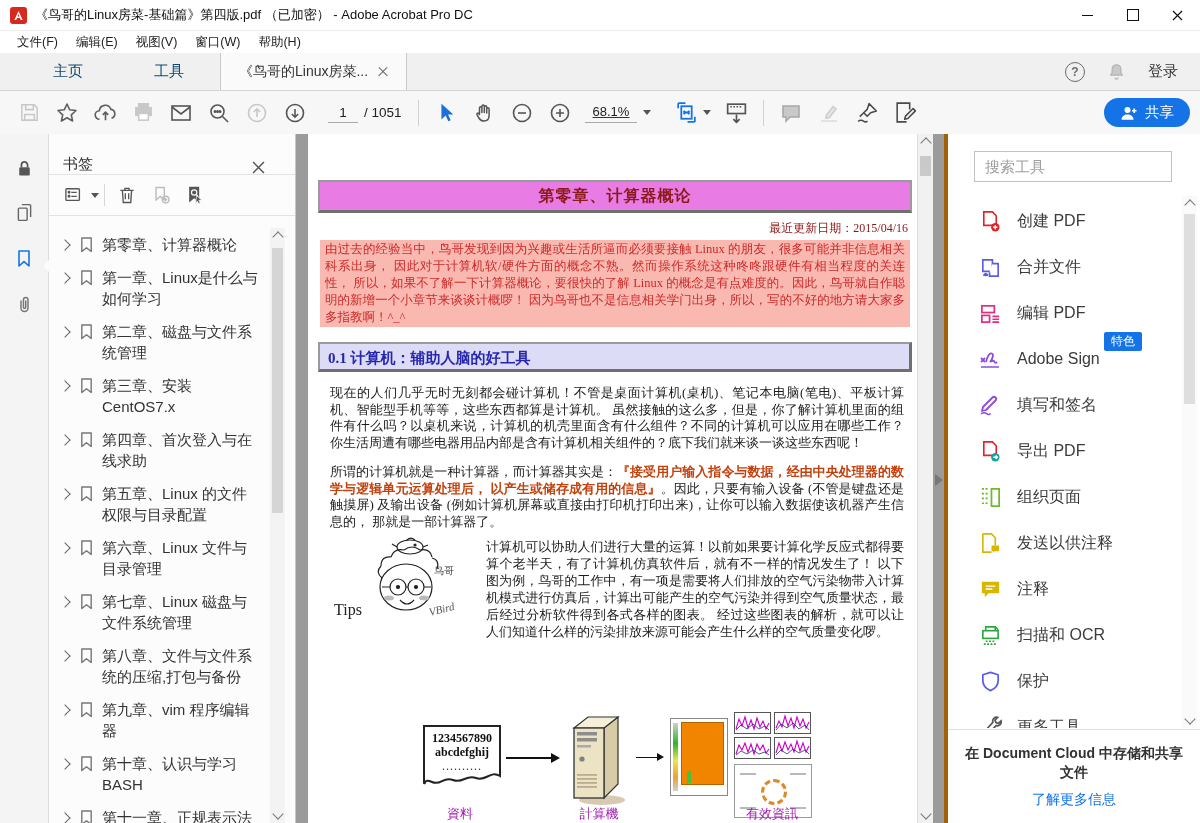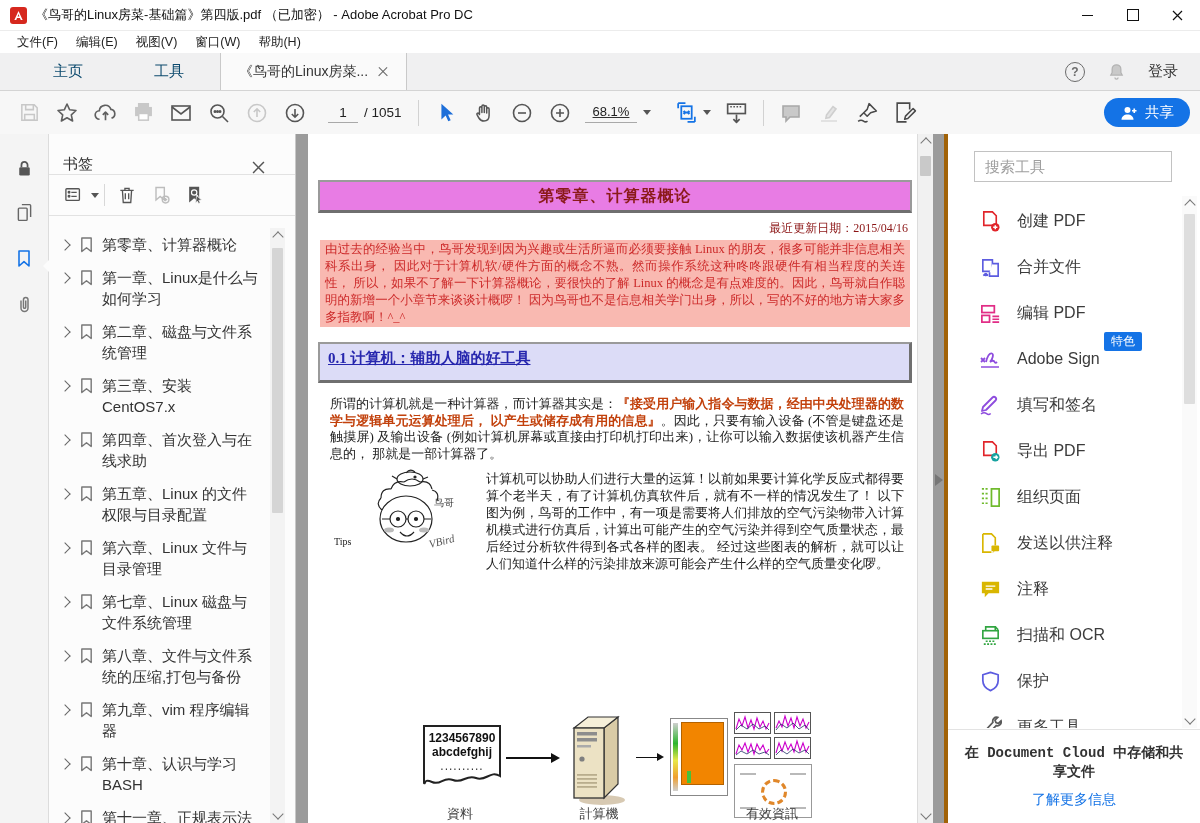--- a/index.html
+++ b/index.html
@@ -73,62 +73,62 @@
   
   .doc-area{flex:1;background:#9b9b9b;position:relative;overflow:hidden;}
   .page{position:absolute;left:12px;top:0;width:614px;height:689px;background:#fff;box-sizing:border-box;padding:46px 0 0 0;font-family:"Liberation Serif","DejaVu Serif",serif;}
   .doc-scroll{top:0;bottom:0;right:11px;background:#f1f1f1;border-left:1px solid #dcdcdc;}
   .doc-scroll .vs-thumb{top:22px;height:20px;}
   .panel-collapse{position:absolute;right:1px;top:340px;width:0;height:0;border-top:6px solid transparent;border-bottom:6px solid transparent;border-left:8px solid #777;}
   
   .chap-banner{margin:0 10px;height:28px;background:#e87ce4;border:2px solid #9a9a9a;border-bottom:3px solid #6f6f6f;display:flex;align-items:center;justify-content:center;font-size:16px;font-weight:bold;color:#8b1a1a;letter-spacing:1px;}
   .update-date{text-align:right;font-size:12px;color:#8b1414;margin:7px 14px 0 0;}
   .intro-box{margin:3px 12px 0 12px;background:#f9b9b1;color:#cc2a2a;font-size:12.5px;line-height:17px;text-align:justify;padding:1px 5px;}
-  .section-head{margin:15px 10px 0 10px;background:#dcdcf7;border:2px solid #9a9a9a;border-right:3px solid #6f6f6f;border-bottom:3px solid #6f6f6f;color:#2727ae;font-weight:bold;font-size:15px;padding:5px 0 12px 8px;text-decoration:underline;}
+  .section-head{margin:15px 10px 0 10px;background:#dcdcf7;border:2px solid #9a9a9a;border-right:3px solid #6f6f6f;border-bottom:3px solid #6f6f6f;color:#2727ae;font-weight:bold;font-size:15px;padding:5px 0 1px 8px;}
   .body-para{margin:13px 18px 0 22px;font-size:13px;line-height:16.5px;text-align:justify;color:#1c1c1c;}
   .quote{color:#c2410c;font-weight:bold;}
   .tips-wrap{margin:8px 18px 0 22px;font-size:13px;line-height:17px;text-align:justify;color:#1c1c1c;}
   .tips-float{float:left;width:150px;height:88px;position:relative;margin:-2px 6px 0 0;}
-  .tips-label{position:absolute;left:4px;bottom:6px;font-size:10px;color:#222;}
+  .tips-label{position:absolute;left:4px;bottom:6px;font-size:16px;color:#222;}
   .mascot{position:absolute;right:4px;top:-4px;}
   
   .figure{position:absolute;left:0;top:578px;width:614px;height:111px;font-family:"Liberation Sans",sans-serif;}
-  .paper{position:absolute;left:114px;top:12px;width:80px;height:68px;}
+  .paper{position:absolute;left:114px;top:12px;width:80px;height:68px;font-family:Liberation Serif, serif;}
   .paper svg{position:absolute;left:0;top:0;}
   .paper-text{position:absolute;left:0;top:7px;width:80px;text-align:center;font-weight:bold;font-size:12px;line-height:14px;color:#111;}
   .paper-dots{letter-spacing:1px;font-weight:normal;color:#333;}
   .fig-arrow{position:absolute;height:0;border-top:2px solid #111;}
   .fig-arrow::after{content:"";position:absolute;right:-2px;top:-6px;width:0;height:0;border-left:9px solid #111;border-top:5px solid transparent;border-bottom:5px solid transparent;}
   .arrow1{left:198px;top:45px;width:52px;}
   .arrow2{left:328px;top:45px;width:26px;border-top-width:1.5px;}
   .arrow2::after{border-left-width:7px;border-top-width:4px;border-bottom-width:4px;top:-5px;}
   .computer{position:absolute;left:258px;top:0px;}
   .map{position:absolute;left:362px;top:6px;width:56px;height:76px;border:1px solid #888;background:#fff;}
   .map .scale{position:absolute;left:2px;top:4px;width:5px;bottom:4px;background:linear-gradient(#cfcfcf,#2db52d 30%,#e8e84a 55%,#f0a030 80%,#d0d0d0);}
   .map .land{position:absolute;left:10px;top:3px;right:3px;bottom:10px;background:#f28500;border:1px solid #b36200;}
   .map .sliver{position:absolute;left:16px;bottom:12px;width:4px;height:12px;background:#46c13c;}
   .charts{position:absolute;left:426px;top:0;width:78px;height:48px;display:grid;grid-template-columns:37px 37px;grid-template-rows:22px 22px;gap:3px;}
   .mini-chart{border:1px solid #555;background:#fff;position:relative;overflow:hidden;}
   .circle-diagram{position:absolute;left:426px;top:52px;width:76px;height:52px;border:1px solid #999;background:#fff;}
   .ring{position:absolute;left:26px;top:14px;width:20px;height:20px;border:3px dashed #e0872a;border-radius:50%;}
   .cd-line{position:absolute;height:2px;background:#b9b9b9;}
-  .fig-label{position:absolute;bottom:0;transform:translateX(-50%);font-size:13px;color:#404040;font-family:"Liberation Serif","DejaVu Serif",serif;}
+  .fig-label{position:absolute;bottom:0;transform:translateX(-50%);font-size:13px;color:#a21caf;font-family:"Liberation Serif","DejaVu Serif",serif;}
   
   .right-panel{width:252px;background:#fff;border-left:4px solid #a16207;position:relative;flex:none;}
   .search-tools{position:absolute;left:26px;right:28px;top:17px;height:29px;border:1px solid #c2c2c2;font-size:15px;color:#333;padding:0 10px;font-family:inherit;background:#fff;box-sizing:content-box;}
   .search-tools::placeholder{color:#9f9f9f;}
   .tool-list{position:absolute;top:64px;left:0;right:22px;bottom:95px;overflow:hidden;}
   .tool-row{height:46px;display:flex;align-items:center;padding-left:30px;position:relative;}
   .ticon{width:24px;height:24px;flex:none;display:flex;align-items:center;justify-content:center;margin-right:15px;}
   .tlabel{font-size:16px;color:#3b3b3b;}
   .badge{position:absolute;right:36px;top:-4px;background:#1473e6;color:#fff;font-size:12px;padding:1px 7px;border-radius:2px;}
   .rp-scroll{top:62px;bottom:95px;right:3px;background:#fafafa;}
   .rp-scroll .vs-thumb{top:18px;height:190px;background:#dedede;}
   .rp-footer{position:absolute;left:0;right:0;bottom:0;height:94px;background:#fff;border-top:1px solid #e3e3e3;text-align:center;padding-top:14px;box-sizing:border-box;}
-  .rp-footer .foot-text{font-size:14px;font-weight:bold;color:#333;width:225px;margin:0 auto;line-height:19px;font-family:Liberation Mono, monospace;}
+  .rp-footer .foot-text{font-size:14px;font-weight:bold;color:#333;width:225px;margin:0 auto;line-height:19px;}
   .rp-footer .foot-link{display:inline-block;margin-top:9px;font-size:14px;color:#1473e6;}
   
   .c-red{color:#e1242a;}  .c-indigo{color:#5c5ce0;}  .c-magenta{color:#e12d86;}
   .c-purple{color:#8e4cde;}  .c-green{color:#6fba2c;}  .c-dgreen{color:#31a541;}
   .c-yellow{color:#d9b600;}  .c-gray{color:#5a5a5a;}
   svg{display:block;}
 </style>
 </head>
 <body>
 
@@ -524,20 +524,21 @@
 
   <div class="doc-area">
     <div class="page">
 
       <div class="chap-banner">第零章、计算器概论</div>
       <div class="update-date">最近更新日期：2015/04/16</div>
       <div class="intro-box">由过去的经验当中，鸟哥发现到因为兴趣或生活所逼而必须要接触 Linux 的朋友，很多可能并非信息相关科系出身， 因此对于计算机软/硬件方面的概念不熟。然而操作系统这种咚咚跟硬件有相当程度的关连性， 所以，如果不了解一下计算器概论，要很快的了解 Linux 的概念是有点难度的。因此，鸟哥就自作聪明的新增一个小章节来谈谈计概啰！ 因为鸟哥也不是信息相关学门出身，所以，写的不好的地方请大家多多指教啊！^_^</div>
 
       <div class="section-head">0.1 计算机：辅助人脑的好工具</div>
 
+      <p class="body-para">现在的人们几乎无时无刻都会碰计算机！不管是桌面计算机(桌机)、笔记本电脑(笔电)、平板计算机、智能型手机等等，这些东西都算是计算机。 虽然接触的这么多，但是，你了解计算机里面的组件有什么吗？以桌机来说，计算机的机壳里面含有什么组件？不同的计算机可以应用在哪些工作？ 你生活周遭有哪些电器用品内部是含有计算机相关组件的？底下我们就来谈一谈这些东西呢！</p>
 
       <p class="body-para"><span>所谓的计算机就是一种计算器，而计算器其实是：</span><span class="quote">『接受用户输入指令与数据，经由中央处理器的数学与逻辑单元运算处理后， 以产生或储存成有用的信息』</span><span>。因此，只要有输入设备 (不管是键盘还是触摸屏) 及输出设备 (例如计算机屏幕或直接由打印机打印出来)，让你可以输入数据使该机器产生信息的， 那就是一部计算器了。</span></p>
 
       <div class="tips-wrap">
         <span class="tips-float">
           <span class="mascot">
             <svg width="118" height="92" viewBox="0 0 118 92" fill="none" stroke="#222" stroke-width="1.2">
               <ellipse cx="48" cy="55" rx="26" ry="23"></ellipse>
               <path d="M24 46q-7-6-1-12 M23 34q0-10 10-9 M33 25q3-9 13-7 M46 18q8-6 16 0 M62 18q10-2 12 7 M74 26q8 2 5 11"></path>
               <ellipse cx="52" cy="15" rx="13" ry="7"></ellipse>

